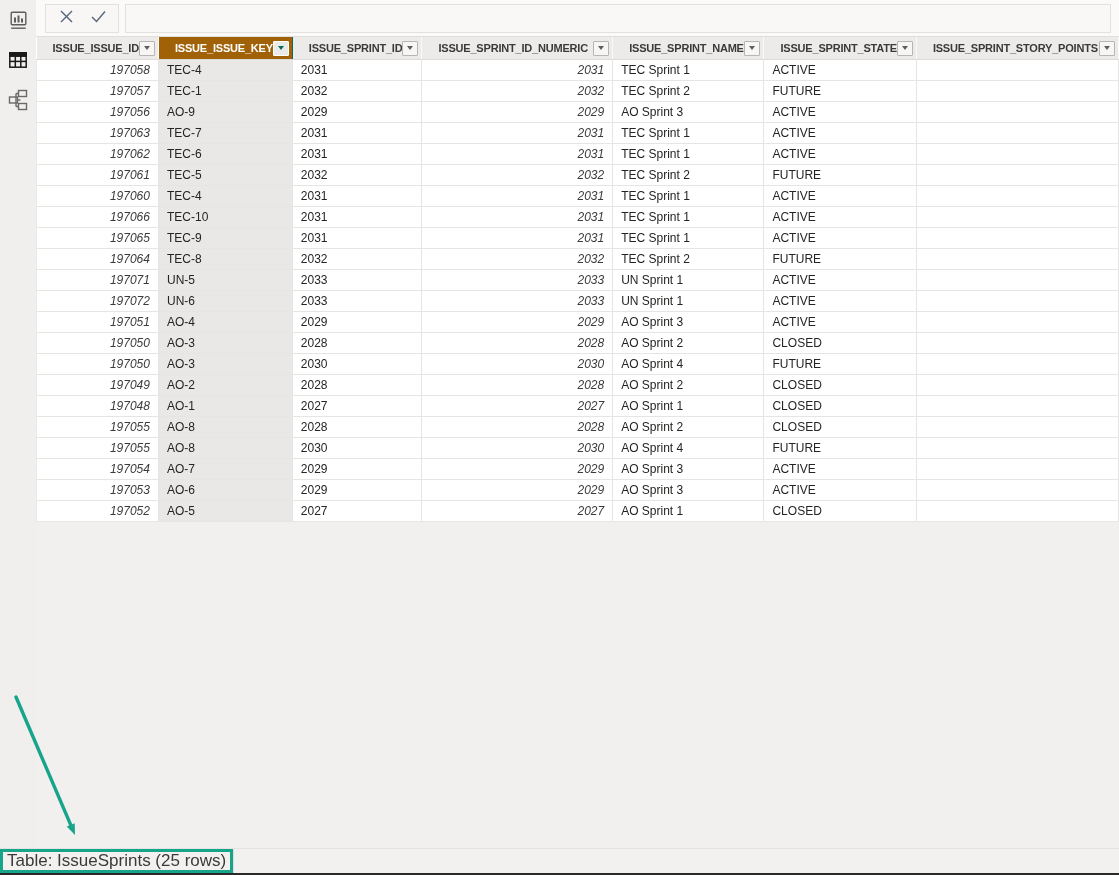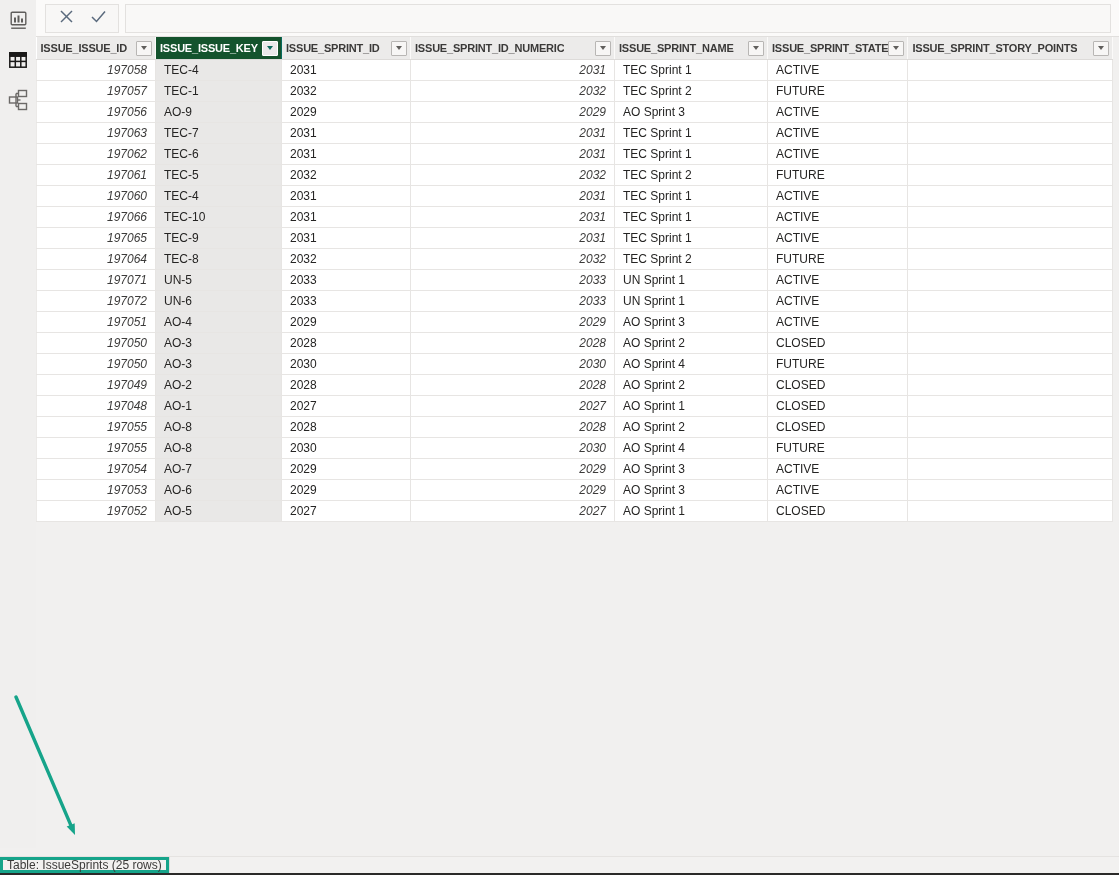--- a/index.html
+++ b/index.html
@@ -14,36 +14,36 @@
   
   .toolbar { position:absolute; left:36px; top:0; width:1083px; height:37px; background:#fbfaf9; border-bottom:1px solid #e1dfdd; display:flex; align-items:center; padding:0 8px 0 9px; }
   .btn-group { height:29px; border:1px solid #e3e1df; background:#f8f7f6; display:flex; align-items:center; padding:0 6px; gap:4px; }
   .tb-btn { width:28px; height:24px; border:none; background:transparent; display:flex; align-items:center; justify-content:center; cursor:pointer; }
   .formula-input { flex:1; height:29px; margin-left:6px; border:1px solid #e3e1df; background:#f9f8f7; }
 
   
   .grid { position:absolute; left:36px; top:37px; }
   table { border-collapse:collapse; table-layout:fixed; background:#fff; }
   th { height:22px; padding:0; background:#ecebea; border-right:1px solid #fbfaf9; border-bottom:1px solid #dddbd9; }
-  .hwrap { display:flex; align-items:center; justify-content:space-between; height:22px; padding:0 3px 0 4px; }
+  .hwrap { display:flex; align-items:center; justify-content:space-between; height:22px; padding:0 3px 0 16px; }
   .hlabel { font-size:11px; font-weight:bold; color:#3b3a39; letter-spacing:-0.2px; white-space:nowrap; overflow:hidden; }
-  th.sel { background:#14532d; border-right:1px solid #096a5d; }
+  th.sel { background:#a16207; border-right:1px solid #096a5d; }
   th.sel .hlabel { color:#ffffff; }
   .dd { flex:0 0 auto; width:16px; height:15px; background:#f7f6f5; border:1px solid #b8b6b4; border-radius:1px; display:inline-flex; align-items:center; justify-content:center; cursor:pointer; }
   .dd-arrow { width:0; height:0; border-left:3.5px solid transparent; border-right:3.5px solid transparent; border-top:4px solid #605e5c; }
   .dd-sel { background:#e9eaea; border-color:#ffffff; }
   .dd-sel .dd-arrow { border-top-color:#096a5d; }
   td { height:21px; padding:0 8px; font-size:12px; color:#252423; border-bottom:1px solid #e7e5e3; border-right:1px solid #e7e5e3; white-space:nowrap; overflow:hidden; }
   td:first-child { border-left:1px solid #eceae8; }
   td.right { text-align:right; }
   td.italic { font-style:italic; color:#3c3b3a; }
   td.selcol { background:#e9e8e7; }
 
   
-  .statusbar { position:absolute; left:0; right:0; bottom:0; height:19px; background:#f2f1f0; border-top:1px solid #e5e3e1; border-bottom:2px solid #2b2a29; display:flex; align-items:center; font-size:12px; color:#3b3a39; }
+  .statusbar { position:absolute; left:0; right:0; bottom:0; height:27px; background:#f2f1f0; border-top:1px solid #e5e3e1; border-bottom:2px solid #2b2a29; display:flex; align-items:center; font-size:17px; color:#3b3a39; }
   .status-seg { display:flex; align-items:center; height:100%; padding:0 5px; white-space:nowrap; }
   .status-seg.boxed { border:3px solid #16a48a; padding:0 4px; }
   .status-divider { width:1px; height:100%; background:#dedcda; }
 
   
   .annotation-arrow { position:absolute; left:0; top:688px; width:100px; height:160px; pointer-events:none; }
 </style>
 </head>
 <body>
 

